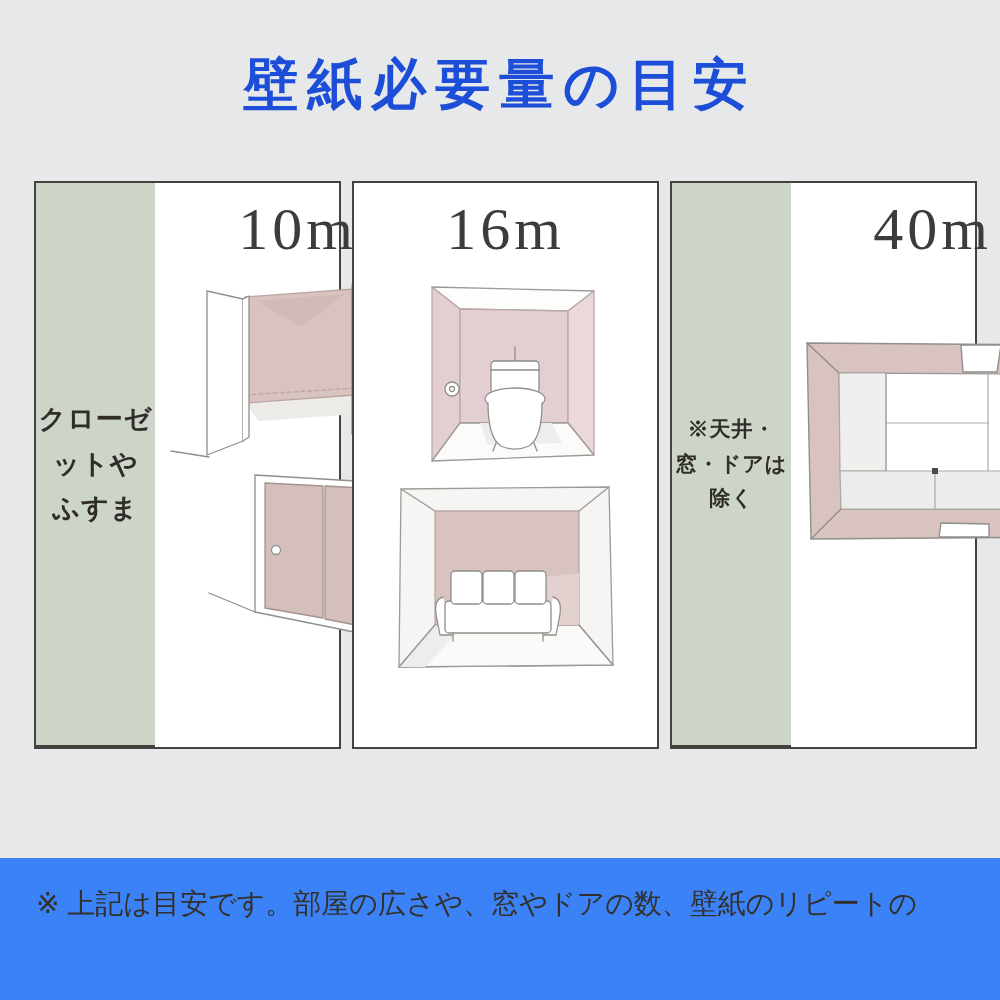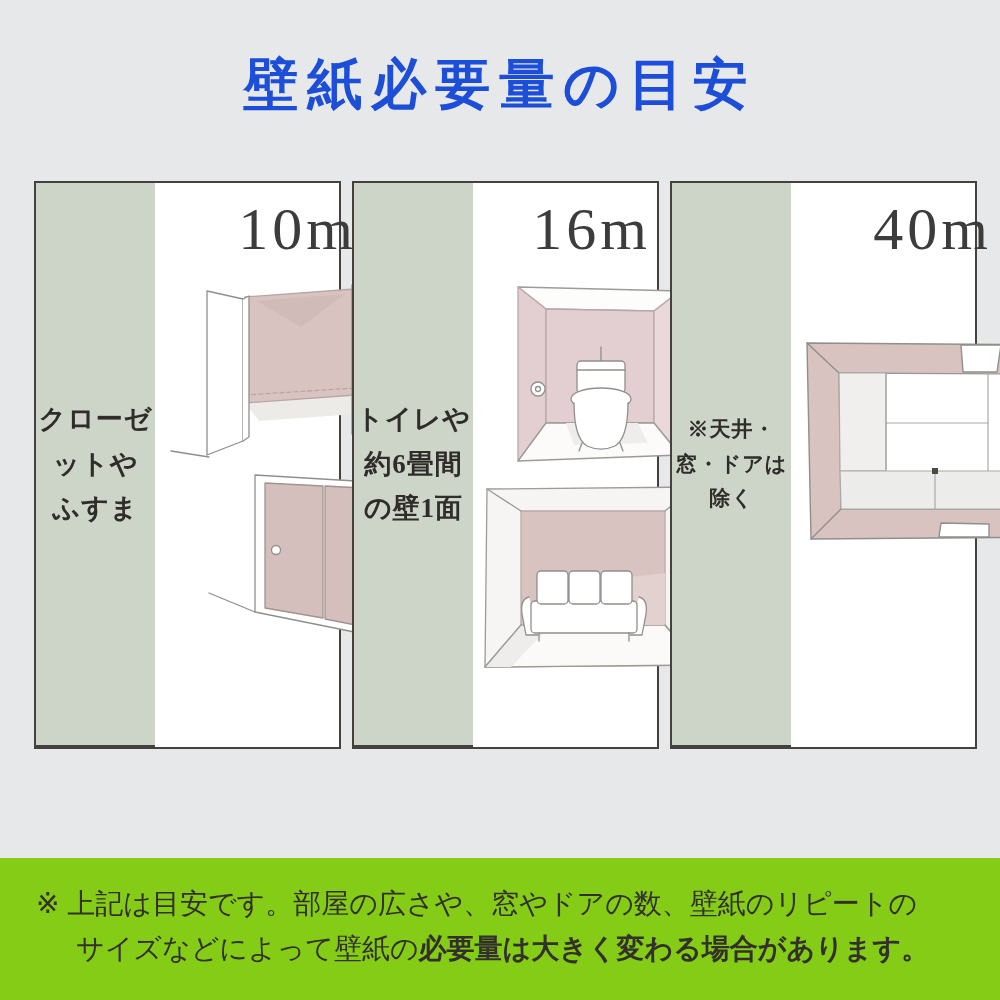--- a/index.html
+++ b/index.html
@@ -30,21 +30,21 @@
   .col-body { flex:1; display:flex; flex-direction:column; align-items:center;gap:6px; }
   .amount {
     margin-top:16px; font-size:60px; font-weight:400; line-height:1;
     letter-spacing:4px; color:#3c3c3c;
   }
   svg.illo { display:block; }
   .illo-mt { margin-top:6px; }
   .illo-big-mt { margin-top:46px; }
   .note {
     position:absolute; left:0; top:858px; width:1000px; height:142px;
-    box-sizing:border-box; background:#84cc16;
+    box-sizing:border-box; background:#3b82f6;
     padding:24px 30px 0 36px;
     font-size:28px; line-height:1.6; color:#33302b; font-weight:500;
   }
   .note-line2 { padding-left:40px; }
   .note strong { font-weight:700; }
 </style>
 </head>
 <body>
 
 <div class="page">
@@ -84,24 +84,20 @@
             <polygon points="110,14 168,17 168,149 110,139" fill="#d4bfbc" stroke="#a3928f"></polygon>
             <polygon points="170,17 226,20 226,161 170,150" fill="#d4bfbc" stroke="#a3928f"></polygon>
             <circle cx="121" cy="81" r="4.5" fill="#ffffff"></circle>
             <circle cx="214" cy="94" r="4.5" fill="#ffffff"></circle>
           </g>
         </svg>
       </div>
     </section>
 
     <section class="column">
-      <header class="col-header">
-        <div>トイレや</div>
-        <div>約6畳間の壁1面</div>
-      </header>
       <div class="col-body">
         <div class="amount">16m</div>
 
         <svg class="illo illo-mt" width="220" height="198" viewBox="0 0 220 198">
           <g stroke="#9b9b97" stroke-width="1.3" stroke-linejoin="round" stroke-linecap="round">
             <polygon points="36,16 198,20 172,40 64,38" fill="#fdfdfc"></polygon>
             <polygon points="36,16 64,38 64,152 36,190" fill="#e3ced1" stroke="#bba8ab"></polygon>
             <polygon points="64,38 172,40 172,152 64,152" fill="#e3ced1" stroke="#bba8ab"></polygon>
             <polygon points="172,40 198,20 198,184 172,152" fill="#ead8da" stroke="#bba8ab"></polygon>
             <polygon points="36,190 64,152 172,152 198,184" fill="#fcfbfa"></polygon>
@@ -176,18 +172,15 @@
       </div>
     </section>
 
   </div>
 
   <footer class="note">
     <div class="note-line1">
       <span>※</span>
       <span>上記は目安です。部屋の広さや、窓やドアの数、壁紙のリピートの</span>
     </div>
-    <div class="note-line2">
-      <span>サイズなどによって壁紙の</span><strong>必要量は大きく変わる場合があります。</strong>
-    </div>
   </footer>
 
 </div>
 
 </body></html>

